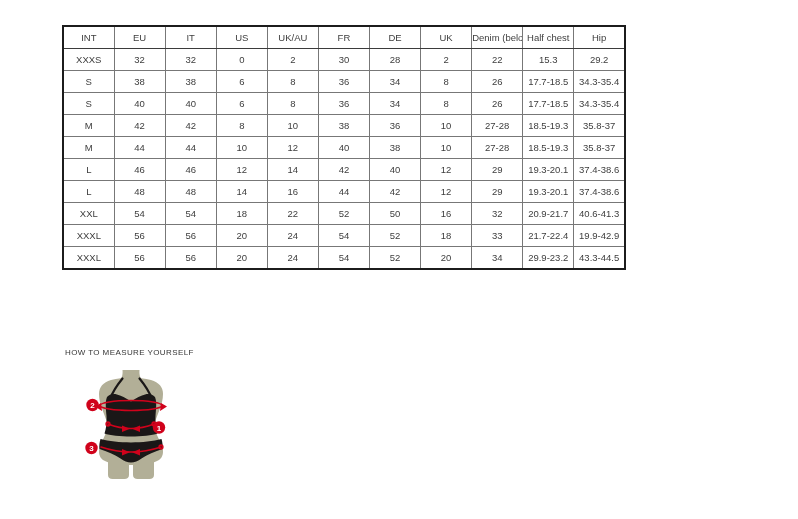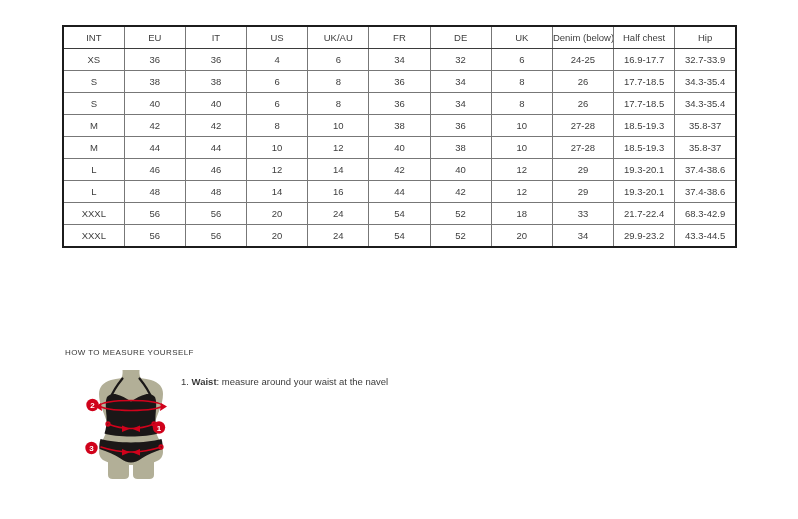--- a/index.html
+++ b/index.html
@@ -4,21 +4,21 @@
 <style>
   * { margin:0; padding:0; box-sizing:border-box; }
   html,body { background:#fff; }
   .screen {
     position:relative; width:798px; height:519px; background:#ffffff;
     font-family:"Liberation Sans", sans-serif; color:#3d3d3d; overflow:hidden;
   }
 
   
   table.size-table {
-    position:absolute; left:62px; top:25px; width:675px;
+    position:absolute; left:62px; top:25px; width:564px;
     border-collapse:collapse; table-layout:fixed;
     font-size:9.5px; color:#3d3d3d;
     border:2px solid #1c1c1c;
   }
   table.size-table th, table.size-table td {
     border:1px solid #777777;
     height:21px; line-height:21px;
     text-align:center; vertical-align:middle;
     font-weight:normal; padding:0;
     white-space:nowrap; overflow:hidden;
@@ -61,31 +61,31 @@
           <th>FR</th>
           <th>DE</th>
           <th>UK</th>
           <th>Denim (below)</th>
           <th>Half chest</th>
           <th>Hip</th>
         </tr>
     </thead>
     <tbody id="tbody">
         <tr>
-          <td>XS</td>
-          <td>36</td>
-          <td>36</td>
-          <td>4</td>
-          <td>6</td>
-          <td>34</td>
+          <td>XXXS</td>
           <td>32</td>
-          <td>6</td>
-          <td>24-25</td>
-          <td>16.9-17.7</td>
-          <td>32.7-33.9</td>
+          <td>32</td>
+          <td>0</td>
+          <td>2</td>
+          <td>30</td>
+          <td>28</td>
+          <td>2</td>
+          <td>22</td>
+          <td>15.3</td>
+          <td>29.2</td>
         </tr>
         <tr>
           <td>S</td>
           <td>38</td>
           <td>38</td>
           <td>6</td>
           <td>8</td>
           <td>36</td>
           <td>34</td>
           <td>8</td>
@@ -152,31 +152,44 @@
           <td>14</td>
           <td>16</td>
           <td>44</td>
           <td>42</td>
           <td>12</td>
           <td>29</td>
           <td>19.3-20.1</td>
           <td>37.4-38.6</td>
         </tr>
         <tr>
+          <td>XXL</td>
+          <td>54</td>
+          <td>54</td>
+          <td>18</td>
+          <td>22</td>
+          <td>52</td>
+          <td>50</td>
+          <td>16</td>
+          <td>32</td>
+          <td>20.9-21.7</td>
+          <td>40.6-41.3</td>
+        </tr>
+        <tr>
           <td>XXXL</td>
           <td>56</td>
           <td>56</td>
           <td>20</td>
           <td>24</td>
           <td>54</td>
           <td>52</td>
           <td>18</td>
           <td>33</td>
           <td>21.7-22.4</td>
-          <td>68.3-42.9</td>
+          <td>19.9-42.9</td>
         </tr>
         <tr>
           <td>XXXL</td>
           <td>56</td>
           <td>56</td>
           <td>20</td>
           <td>24</td>
           <td>54</td>
           <td>52</td>
           <td>20</td>
@@ -262,20 +275,15 @@
       <circle class="accent-fill" cx="82" cy="58.5" r="6.2"></circle>
       <text class="badge-num" x="82" y="61.5">1</text>
     </g>
     <g>
       <circle class="accent-fill" cx="14.5" cy="79" r="6.2"></circle>
       <text class="badge-num" x="14.5" y="82">3</text>
     </g>
   </svg>
 
   <ol class="measure-list">
-    <li>
-      <span>1.</span>
-      <b>Waist</b><span>:</span>
-      <span>measure around your waist at the navel</span>
-    </li>
   </ol>
 
 </div>
 
 </body></html>

